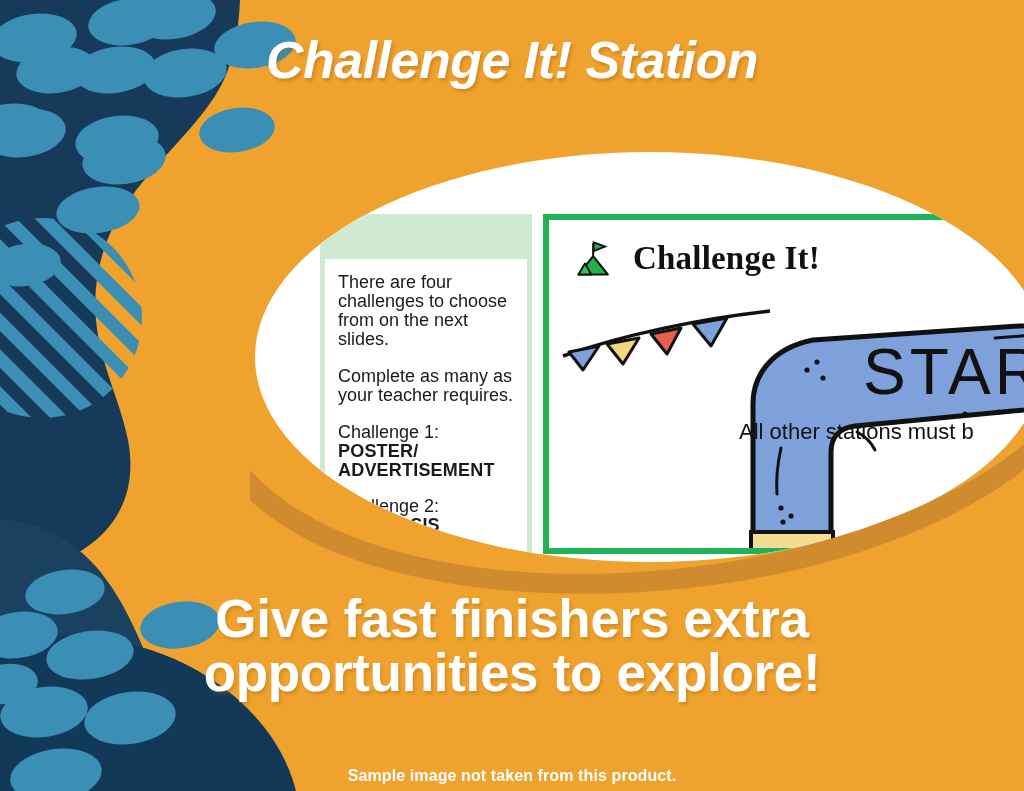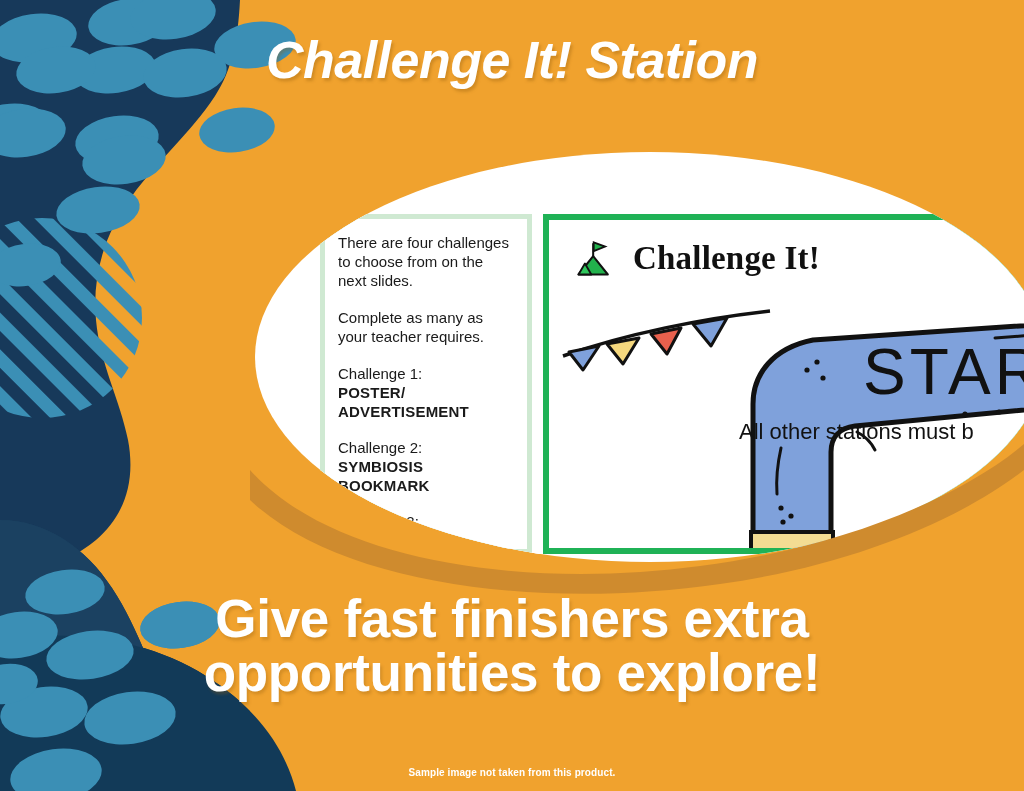--- a/index.html
+++ b/index.html
@@ -51,21 +51,21 @@
     letter-spacing: -0.3px;
     text-shadow: 2px 3px 3px rgba(150,95,15,0.30);
     z-index: 40;
   }
   .footnote {
     position: absolute;
     left: 0;
     right: 0;
     top: 767px;
     text-align: center;
-    font-size: 10px;
+    font-size: 16px;
     font-weight: bold;
     color: #ffffff;
     letter-spacing: 0.1px;
     z-index: 40;
   }
   
   .mock-wrap {
     position: absolute;
     left: 255px;
     top: 152px;
@@ -96,23 +96,24 @@
     flex: 0 0 212px;
     background: #CFE9D2;
     padding: 5px;
     box-sizing: border-box;
   }
   .panel-left-inner {
     background: #ffffff;
     height: 100%;
     box-sizing: border-box;
     padding: 14px 13px;
-    font-size: 15px;
+    font-size: 18px;
     line-height: 19px;
     color: #1a1a1a;
+    margin-top: 40px;
   }
   .pl-para { margin: 0 0 18px 0; }
   .pl-group { margin: 0 0 17px 0; }
   .pl-label { margin: 0; font-weight: normal; }
   .pl-strong { margin: 0; font-weight: bold; letter-spacing: 0.2px; }
   .panel-gap { width: 11px; flex: 0 0 11px; background: #ffffff; }
   .panel-right {
     flex: 1 1 auto;
     background: #1FB256;
     padding: 6px;

